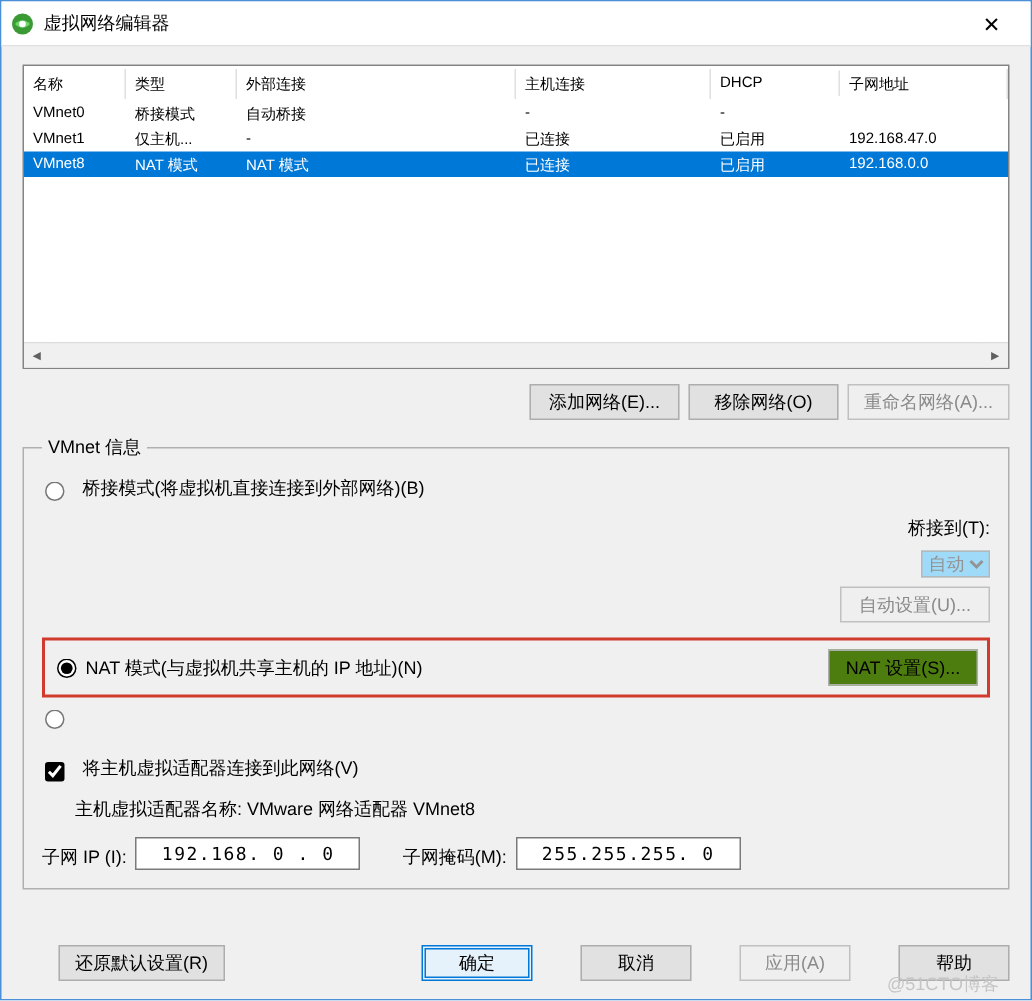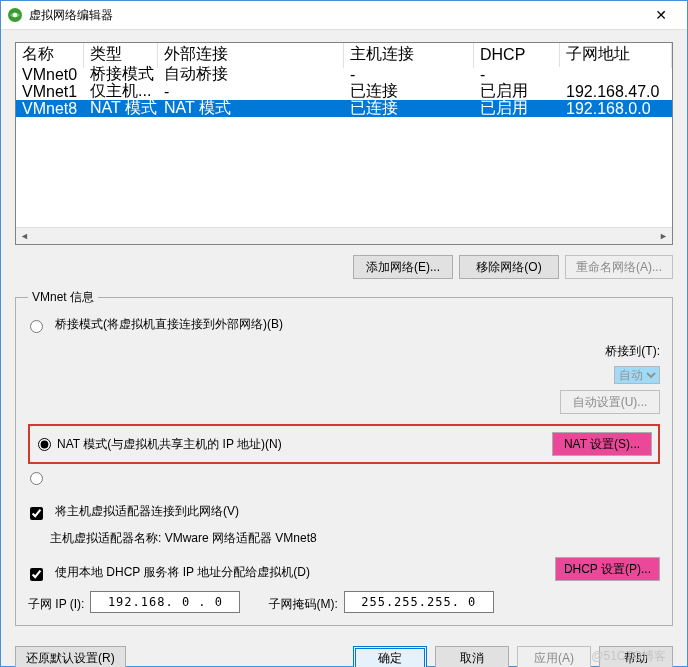--- a/index.html
+++ b/index.html
@@ -60,21 +60,21 @@
     height: 203px;
     display: flex;
     flex-direction: column;
   }
   .table {
     flex: 1;
     overflow: hidden;
   }
   .thead, .trow {
     display: flex;
-    font-size: 16px;
+    font-size: 10px;
   }
   .thead { height: 23px; align-items: center; }
   .thead .th {
     padding: 3px 6px;
     border-right: 1px solid #e0e0e0;
     color: #000;
     white-space: nowrap;
   }
   .trow { height: 17px; align-items: center; }
   .trow .td { padding: 0 6px; white-space: nowrap; }
@@ -159,21 +159,21 @@
     padding: 6px 6px;
     margin-bottom: 8px;
     display: flex;
     align-items: center;
   }
   .spacer-flex { flex: 1; }
   .side-btn {
     min-width: 100px;
     height: 24px;
     padding: 0 8px;
-    background: #ec4899;
+    background: #4d7c0f;
     border: 1px solid #adadad;
     font-family: inherit;
     font-size: 12px;
     cursor: pointer;
   }
   .side-btn:disabled {
     color: #8a8a8a; background: #efefef; border-color: #c0c0c0; cursor: default;
   }
   .ipbox {
     border: 1px solid #7a7a7a;
@@ -187,21 +187,21 @@
     font-size: 12px;
     letter-spacing: 1px;
   }
   .footer {
     display: flex;
     align-items: center;
     padding: 10px 14px 12px 14px;
     gap: 8px;
   }
   .footer .spacer { flex: 1; }
-  .footer button.btn { min-width: 74px; }
+  .footer button.btn { min-width: 74px; margin-left: 24px; }
   .footer button.primary {
     border: 1px solid #0078d7;
     background: #e5f1fb;
     outline: 1px solid #0078d7;
     outline-offset: -3px;
   }
   .btn-restore { min-width: 110px; }
   .static-label { margin-left: 22px; }
   .watermark {
     position: absolute;
@@ -313,26 +313,20 @@
 
       <div class="row">
         <input type="checkbox" class="check" checked="" style="">
         <span>将主机虚拟适配器连接到此网络(V)</span>
       </div>
 
       <div class="row static-label">
         <span>主机虚拟适配器名称: VMware 网络适配器 VMnet8</span>
       </div>
 
-      <div class="row">
-        <input type="checkbox" class="check" checked="" style="">
-        <span>使用本地 DHCP 服务将 IP 地址分配给虚拟机(D)</span>
-        <span class="spacer-flex"></span>
-        <button class="side-btn">DHCP 设置(P)...</button>
-      </div>
 
       <div class="row">
         <span>子网 IP (I):</span>
         <div class="ipbox">
           <span>192.168.  0 .  0</span>
         </div>
         <span style="width:16px"></span>
         <span>子网掩码(M):</span>
         <div class="ipbox">
           <span>255.255.255.  0</span>

